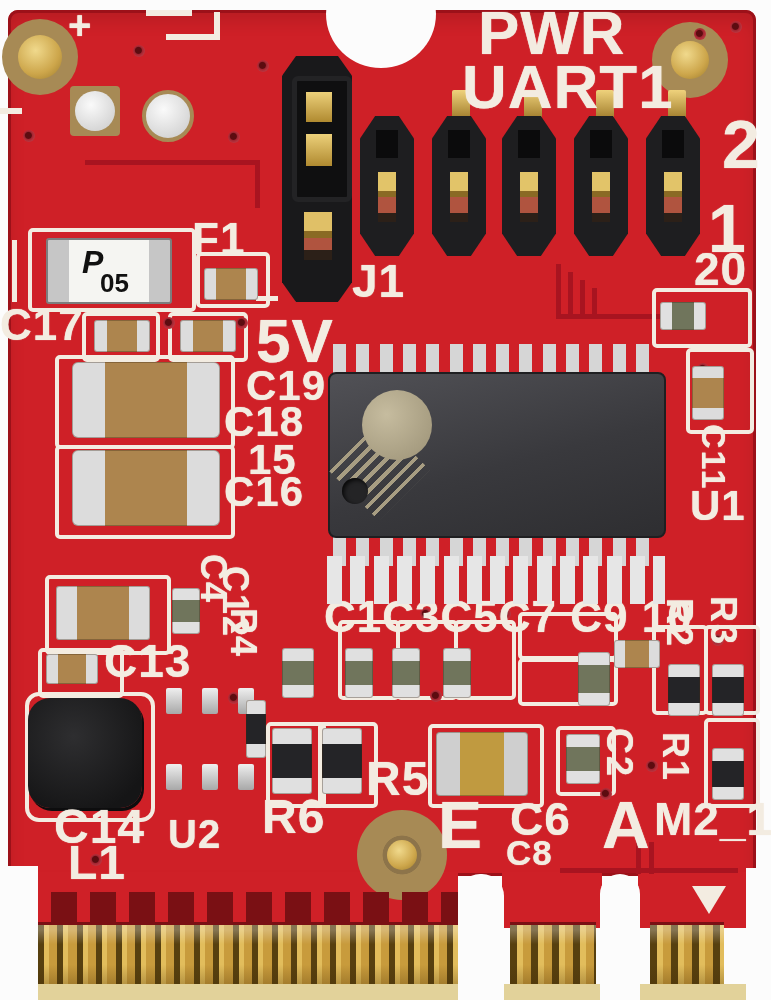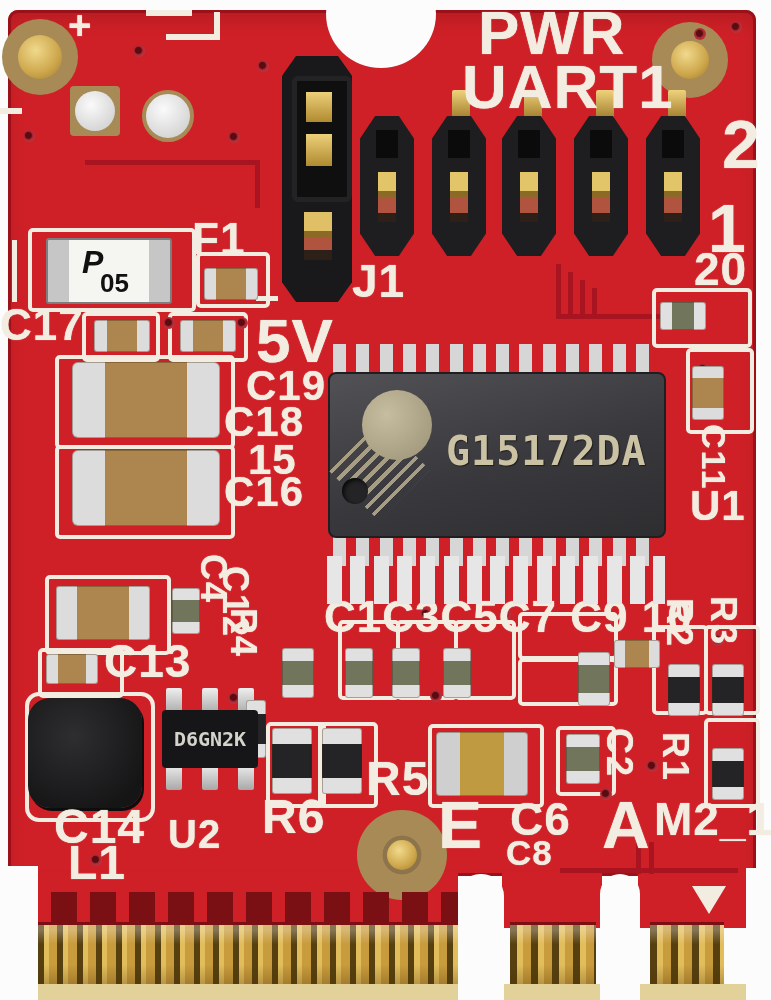--- a/index.html
+++ b/index.html
@@ -199,23 +199,20 @@
   <div class="smd v-blk" style="left:246px;top:700px;width:18px;height:56px;"></div>
 
   <div id="ind"></div>
 
   <div class="lead" style="left:166px;top:688px;"></div>
   <div class="lead" style="left:202px;top:688px;"></div>
   <div class="lead" style="left:238px;top:688px;"></div>
   <div class="lead" style="left:166px;top:764px;"></div>
   <div class="lead" style="left:202px;top:764px;"></div>
   <div class="lead" style="left:238px;top:764px;"></div>
-  <div id="u2body">
-    <span>D6GN2K</span>
-  </div>
 
   <div class="smd v-blk" style="left:272px;top:728px;width:38px;height:64px;"></div>
   <div class="smd v-blk" style="left:322px;top:728px;width:38px;height:64px;"></div>
   <div class="smd v-grn" style="left:282px;top:648px;width:30px;height:48px;"></div>
   <div class="smd v-grn" style="left:345px;top:648px;width:26px;height:48px;"></div>
   <div class="smd v-grn" style="left:392px;top:648px;width:26px;height:48px;"></div>
   <div class="smd v-grn" style="left:443px;top:648px;width:26px;height:48px;"></div>
   <div class="smd v-grn" style="left:578px;top:652px;width:30px;height:52px;"></div>
   <div class="smd h-tan" style="left:614px;top:640px;width:44px;height:26px;"></div>
   <div class="smd v-blk" style="left:668px;top:664px;width:30px;height:50px;"></div>
@@ -226,21 +223,20 @@
   <div class="smd h-grn" style="left:660px;top:302px;width:44px;height:26px;"></div>
   <div class="smd v-tan" style="left:692px;top:366px;width:30px;height:52px;"></div>
 
   <div class="pinrow" style="top:344px;height:32px;"></div>
   <div class="pinrow" style="top:532px;height:34px;"></div>
   <div id="padrow"></div>
   <div id="chipbody"></div>
   <div id="chiphatch"></div>
   <div id="chiplogo"></div>
   <div id="chipdimple"></div>
-  <div class="chiptext" style="left:446px;top:428px;">G15172DA</div>
 
   <div class="tip" style="left:452px;top:90px;"></div>
   <div class="tip" style="left:524px;top:90px;"></div>
   <div class="tip" style="left:596px;top:90px;"></div>
   <div class="tip" style="left:668px;top:90px;"></div>
   <div class="hdr" style="left:360px;top:116px;">
       <div class="slot"></div>
       <div class="pin"></div>
     </div>
   <div class="hdr" style="left:432px;top:116px;">

